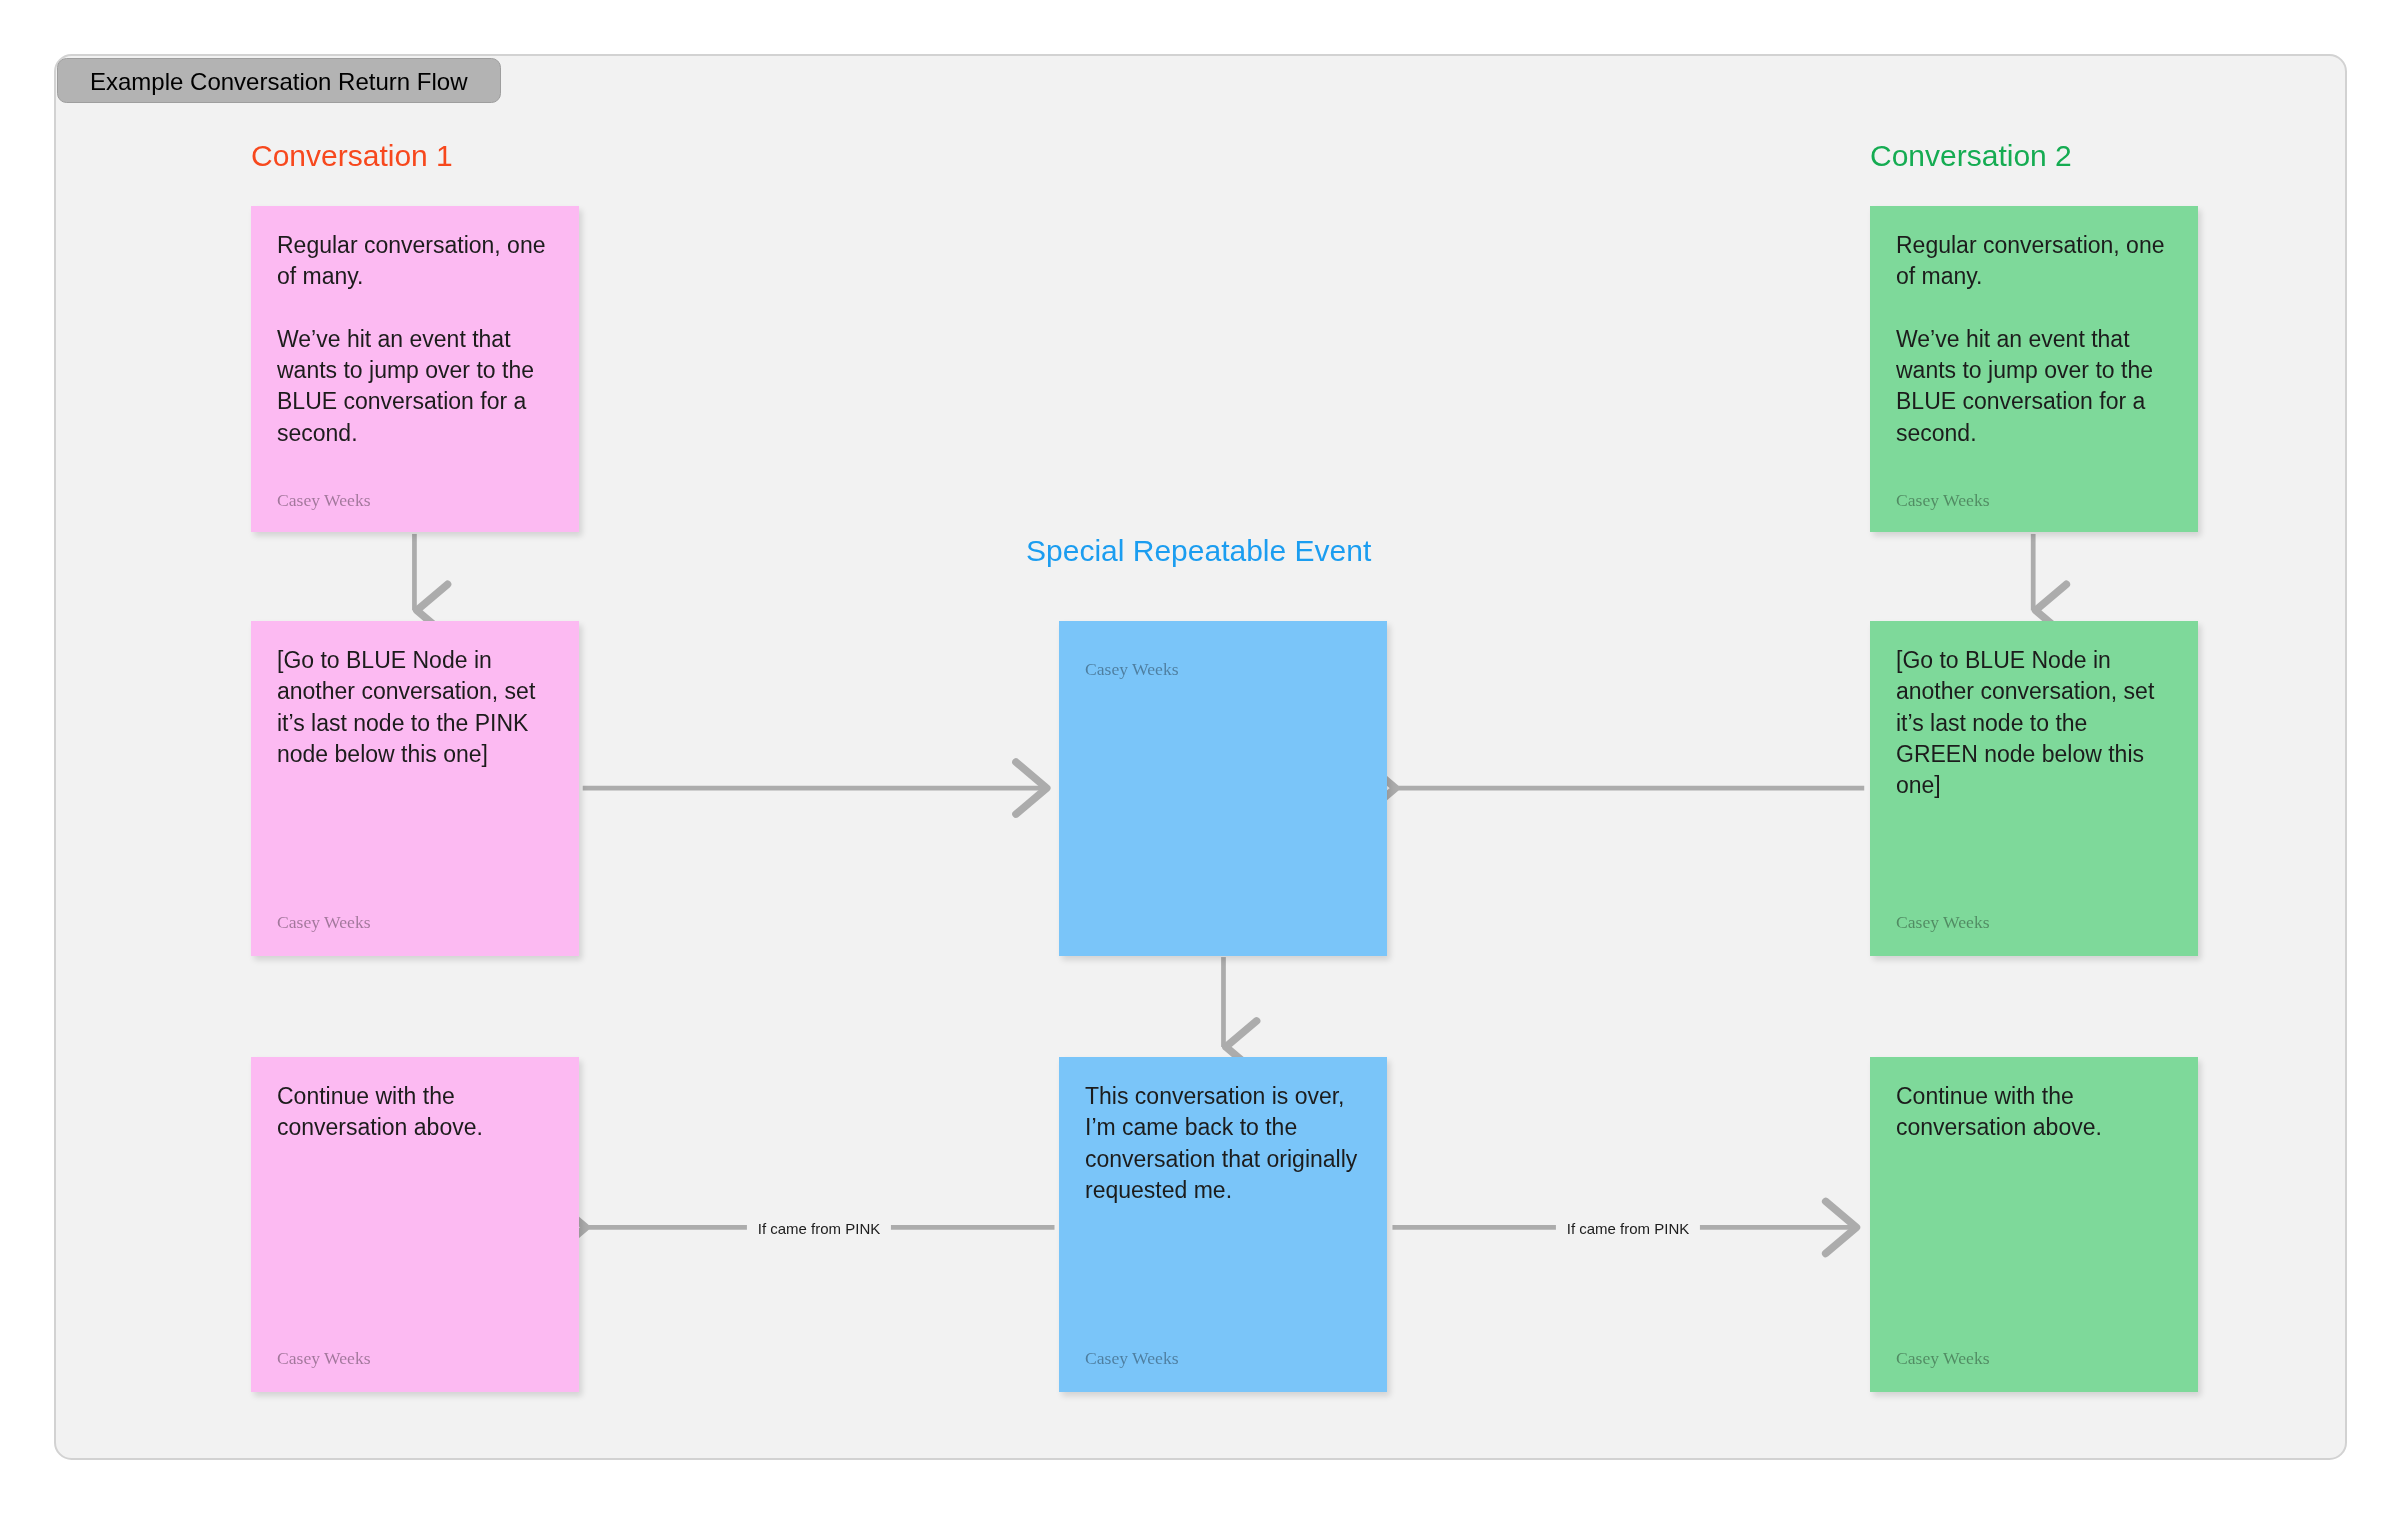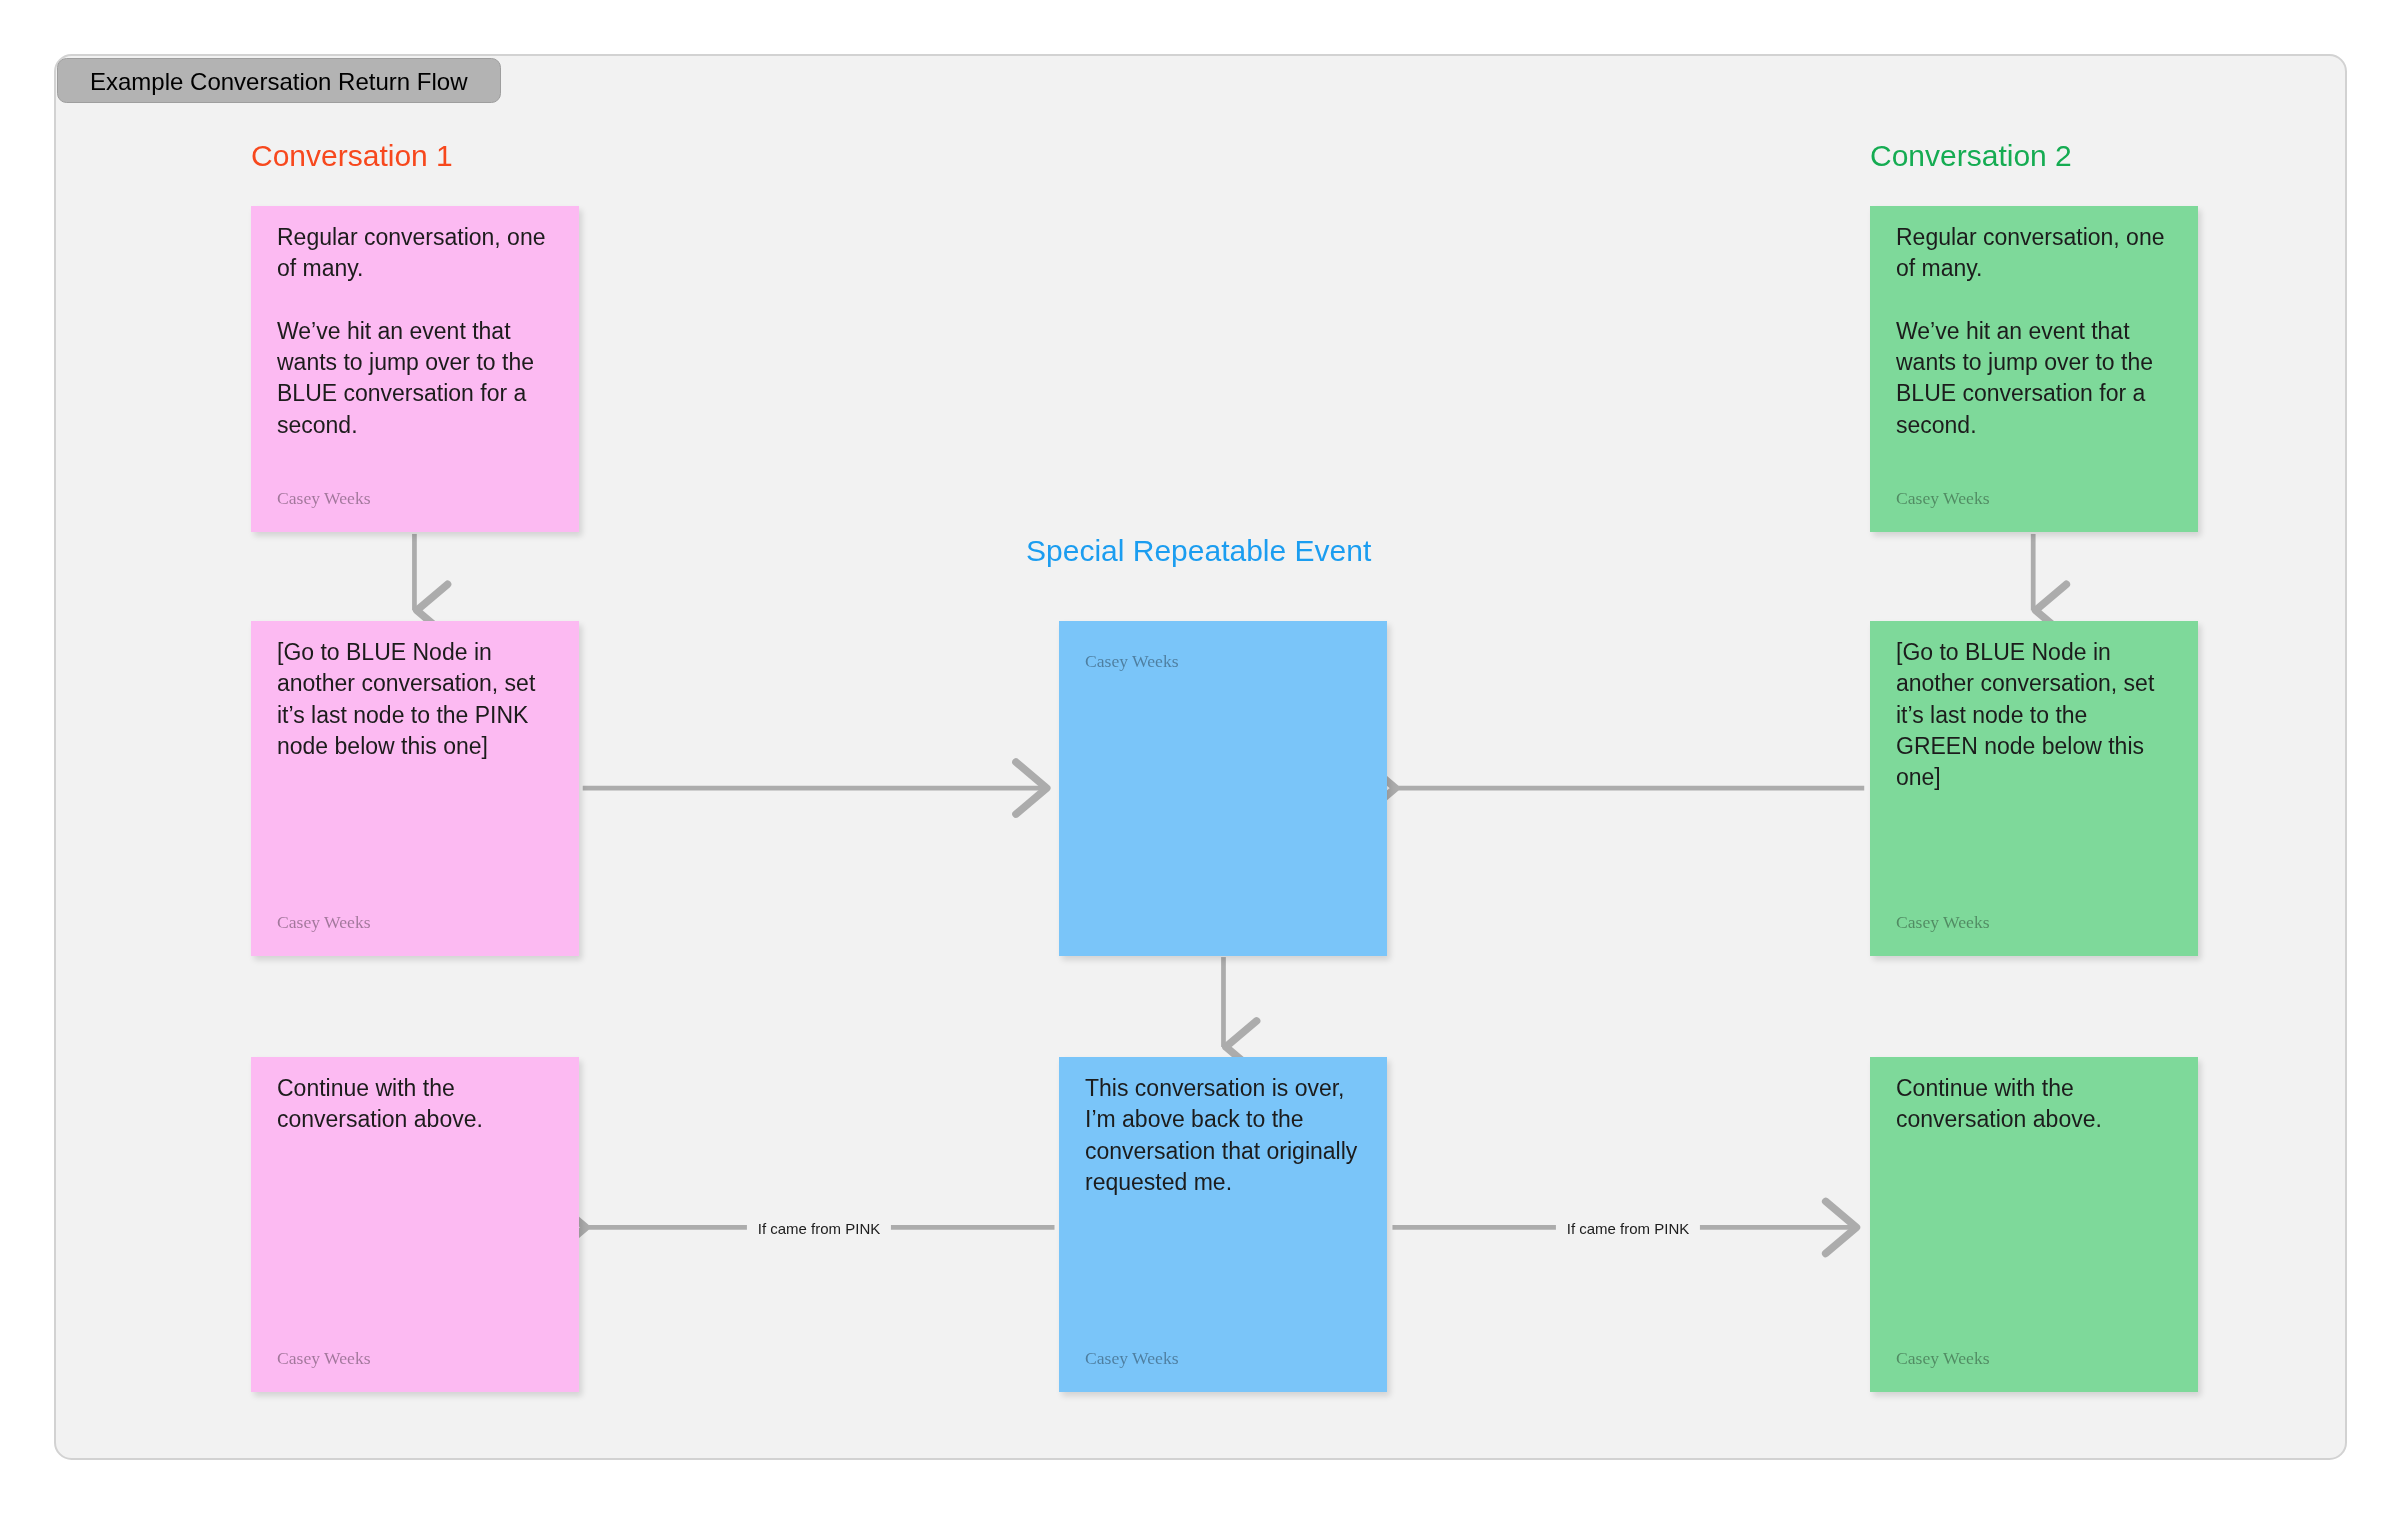--- a/index.html
+++ b/index.html
@@ -52,21 +52,21 @@
     white-space: nowrap;
   }
   #heading-conv1 { left: 251px;  top: 139px; color: #f7481d; }
   #heading-conv2 { left: 1870px; top: 139px; color: #15ac52; }
   #heading-event { left: 1026px; top: 534px; color: #1b9df0; text-align: center; }
 
   
   .note {
     position: absolute;
     box-sizing: border-box;
-    padding: 16px 26px 23px 26px;
+    padding: 24px 26px 23px 26px;
     box-shadow: 2.7px 4px 6px rgba(0,0,0,0.13);
     display: flex;
     flex-direction: column;
     justify-content: space-between;
     gap: 28px;
   }
   .note .body {
     font-size: 23px;
     line-height: 1.36;
     color: #1c1c1c;
@@ -169,21 +169,21 @@
 <div class="note pink" id="note-p3">
   <div class="body">Continue with the conversation above.</div>
   <div class="author">Casey Weeks</div>
 </div>
 
 <div class="note blue" id="note-b1">
   <div class="author">Casey Weeks</div>
 </div>
 
 <div class="note blue" id="note-b2">
-  <div class="body">This conversation is over, I’m above back to the conversation that originally requested me.</div>
+  <div class="body">This conversation is over, I’m came back to the conversation that originally requested me.</div>
   <div class="author">Casey Weeks</div>
 </div>
 
 <div class="note green" id="note-g1">
   <div class="body">Regular conversation, one of many.
 
 We’ve hit an event that wants to jump over to the BLUE conversation for a second.</div>
   <div class="author">Casey Weeks</div>
 </div>
 

